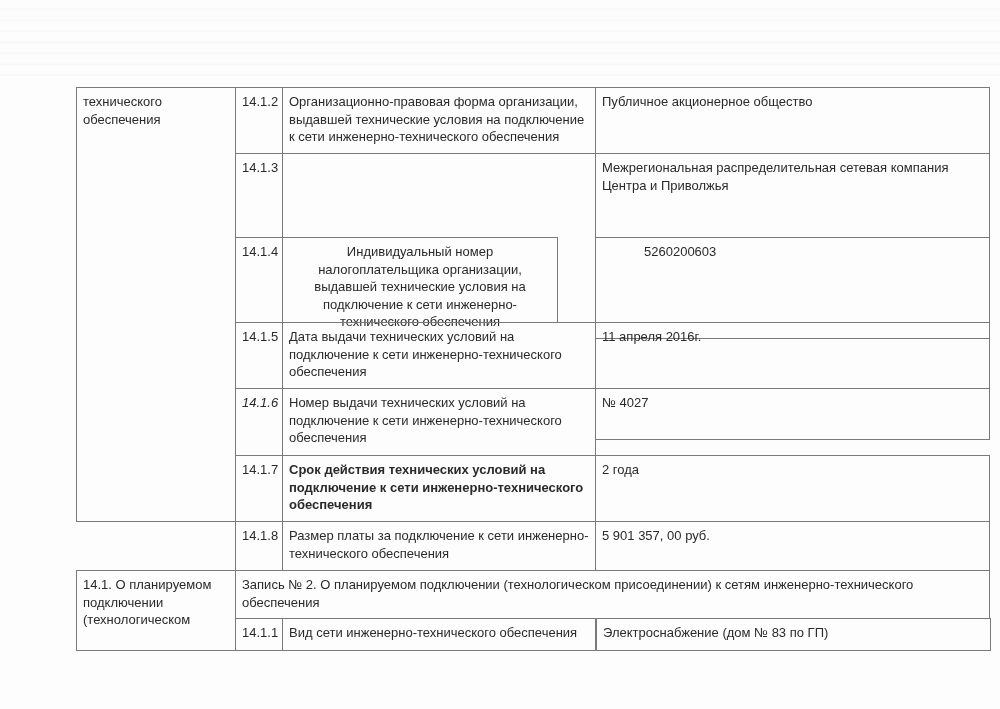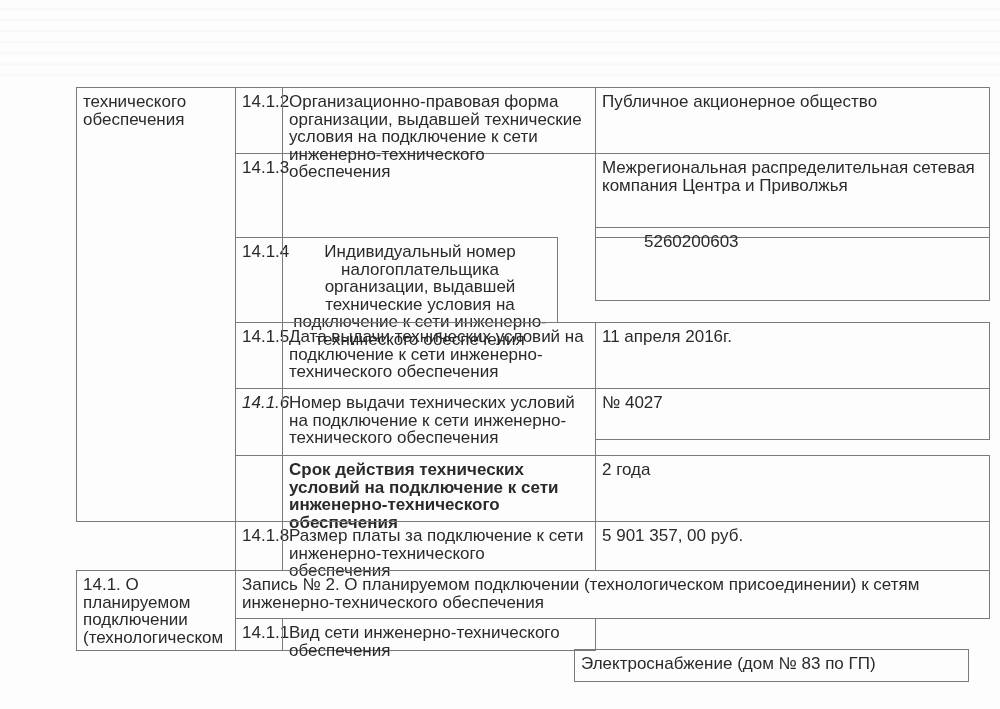--- a/index.html
+++ b/index.html
@@ -25,21 +25,21 @@
       position: absolute;
       left: 0; top: 0;
       width: 1000px; height: 80px;
       background: repeating-linear-gradient(180deg, rgba(0,0,0,0) 0px, rgba(0,0,0,0) 8px, rgba(120,120,120,0.05) 9px, rgba(0,0,0,0) 11px);
     }
     .cell {
       position: absolute;
       box-sizing: border-box;
       border: 1px solid #7a7a7a;
       padding: 5px 6px 0 6px;
-      font-size: 17px;
+      font-size: 13px;
       line-height: 17.5px;
       background: transparent;
     }
     .num {
       padding-left: 6px;
       padding-right: 4px;
     }
   </style>
 </head>
 <body>
@@ -67,21 +67,21 @@
   <div class="cell" style="left:595px; top:153px; width:395px; height:85px;">
     <span>Межрегиональная распределительная сетевая компания Центра и Приволжья</span>
   </div>
 
   <div class="cell num" style="left:235px; top:237px; width:48px; height:86px;">
     <span>14.1.4</span>
   </div>
   <div class="cell" style="left:282px; top:237px; width:276px; height:86px;text-align:center;">
     <span>Индивидуальный номер налогоплательщика организации, выдавшей технические условия на подключение к сети инженерно-технического обеспечения</span>
   </div>
-  <div class="cell" style="left:595px; top:227px; width:395px; height:74px;padding-left:48px;">
+  <div class="cell" style="left:595px; top:237px; width:395px; height:102px;padding-left:48px;">
     <span>5260200603</span>
   </div>
 
   <div class="cell num" style="left:235px; top:322px; width:48px; height:67px;">
     <span>14.1.5</span>
   </div>
   <div class="cell" style="left:282px; top:322px; width:314px; height:67px;">
     <span>Дата выдачи технических условий на подключение к сети инженерно-технического обеспечения</span>
   </div>
   <div class="cell" style="left:595px; top:322px; width:395px; height:67px;">
@@ -91,20 +91,23 @@
   <div class="cell num" style="left:235px; top:388px; width:48px; height:68px;font-style:italic;">
     <span>14.1.6</span>
   </div>
   <div class="cell" style="left:282px; top:388px; width:314px; height:68px;">
     <span>Номер выдачи технических условий на подключение к сети инженерно-технического обеспечения</span>
   </div>
   <div class="cell" style="left:595px; top:388px; width:395px; height:52px;">
     <span>№ 4027</span>
   </div>
 
+  <div class="cell num" style="left:235px; top:455px; width:48px; height:67px;">
+    <span>14.1.7</span>
+  </div>
   <div class="cell" style="left:282px; top:455px; width:314px; height:67px;font-weight:bold;">
     <span>Срок действия технических условий на подключение к сети инженерно-технического обеспечения</span>
   </div>
   <div class="cell" style="left:595px; top:455px; width:395px; height:67px;">
     <span>2 года</span>
   </div>
 
   <div class="cell num" style="left:235px; top:521px; width:48px; height:50px;">
     <span>14.1.8</span>
   </div>
@@ -121,16 +124,16 @@
   <div class="cell" style="left:235px; top:570px; width:755px; height:49px;">
     <span>Запись № 2. О планируемом подключении (технологическом присоединении) к сетям инженерно-технического обеспечения</span>
   </div>
 
   <div class="cell num" style="left:235px; top:618px; width:48px; height:33px;">
     <span>14.1.1</span>
   </div>
   <div class="cell" style="left:282px; top:618px; width:314px; height:33px;">
     <span>Вид сети инженерно-технического обеспечения</span>
   </div>
-  <div class="cell" style="left:574px; top:618px; width:395px; height:33px;margin-top:31px;">
+  <div class="cell" style="left:596px; top:618px; width:395px; height:33px;">
     <span>Электроснабжение (дом № 83 по ГП)</span>
   </div>
 </div>
 
 </body></html>

